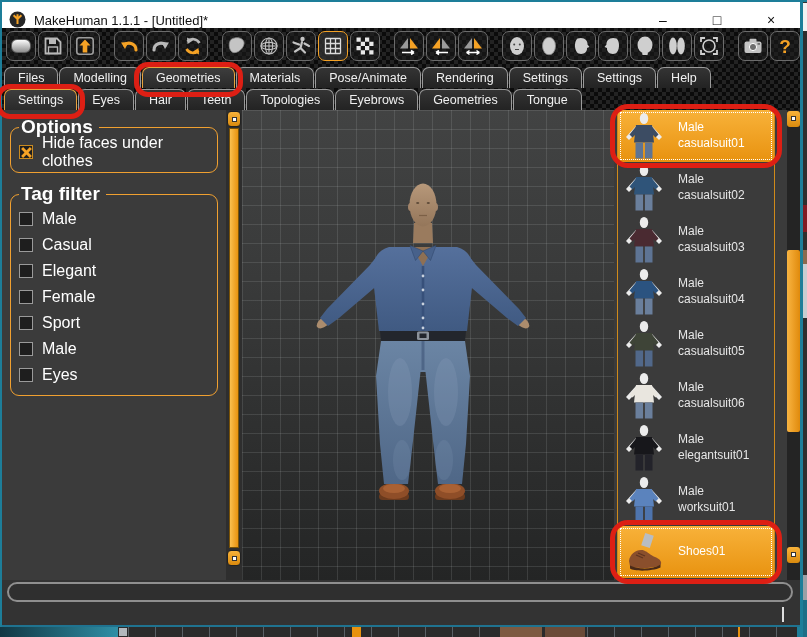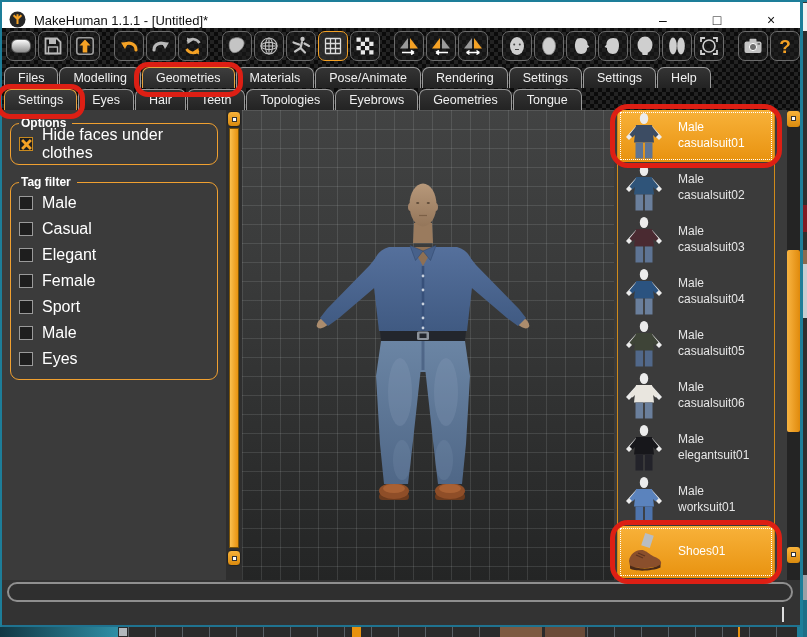--- a/index.html
+++ b/index.html
@@ -36,21 +36,21 @@
   .tabrow.sub{top:61px;height:21px;}
   .tab{position:relative;height:21px;line-height:21px;padding:0 13px;margin-right:1px;font-size:12.5px;color:#f0f0f0;
     background:linear-gradient(#343434,#232323);border:1px solid #9a9a9a;border-bottom:none;
     border-radius:7px 7px 0 0;box-sizing:border-box;}
   .tab.selected{border-color:#e8a33d;background:linear-gradient(#3d3d3d,#2a2a2a);}
   .red-box::before{content:"";position:absolute;inset:-6px -9px -9px -9px;border:5px solid #dd1f14;border-radius:14px;pointer-events:none;z-index:60;}
   
   .content{position:absolute;left:2px;top:110px;width:798px;height:470px;display:flex;}
   .leftpanel{width:224px;height:100%;background:#3b3b3b;box-sizing:border-box;padding:6px 8px 0 8px;}
   fieldset{border:1px solid #f0a030;border-radius:9px;margin:0 0 10px 0;padding:1px 8px 7px 8px;}
-  legend{color:#fff;font-weight:bold;font-size:12px;padding:0 6px 0 2px;}
+  legend{color:#fff;font-weight:bold;font-size:19px;padding:0 6px 0 2px;}
   .checkrow{display:flex;align-items:center;gap:9px;height:26px;color:#fff;font-size:16px;}
   .cb{position:relative;width:14px;height:14px;box-sizing:border-box;border:1px solid #9a9a9a;background:#1e1e1e;flex:none;display:flex;align-items:center;justify-content:center;}
   .cb.checked{border-color:#c88a20;}
   
   .viewport{position:relative;flex:1;height:100%;background:#2a2a2a;display:flex;}
   .vslider{position:relative;width:16px;height:100%;background:#2e2e2e;flex:none;}
   .groove{position:absolute;left:3px;top:18px;width:10px;height:420px;background:linear-gradient(90deg,#fbbf4e,#e8920f);border:1px solid #7a5306;box-sizing:border-box;}
   .shandle{position:absolute;left:1px;width:14px;height:16px;background:linear-gradient(#f8b23a,#d98a0e);border:1px solid #222;border-radius:4px;box-sizing:border-box;}
   .shandle::after{content:"";position:absolute;left:5px;top:6px;width:3px;height:3px;background:#fff;outline:1px solid #333;}
   .canvas{position:relative;flex:1;height:100%;

